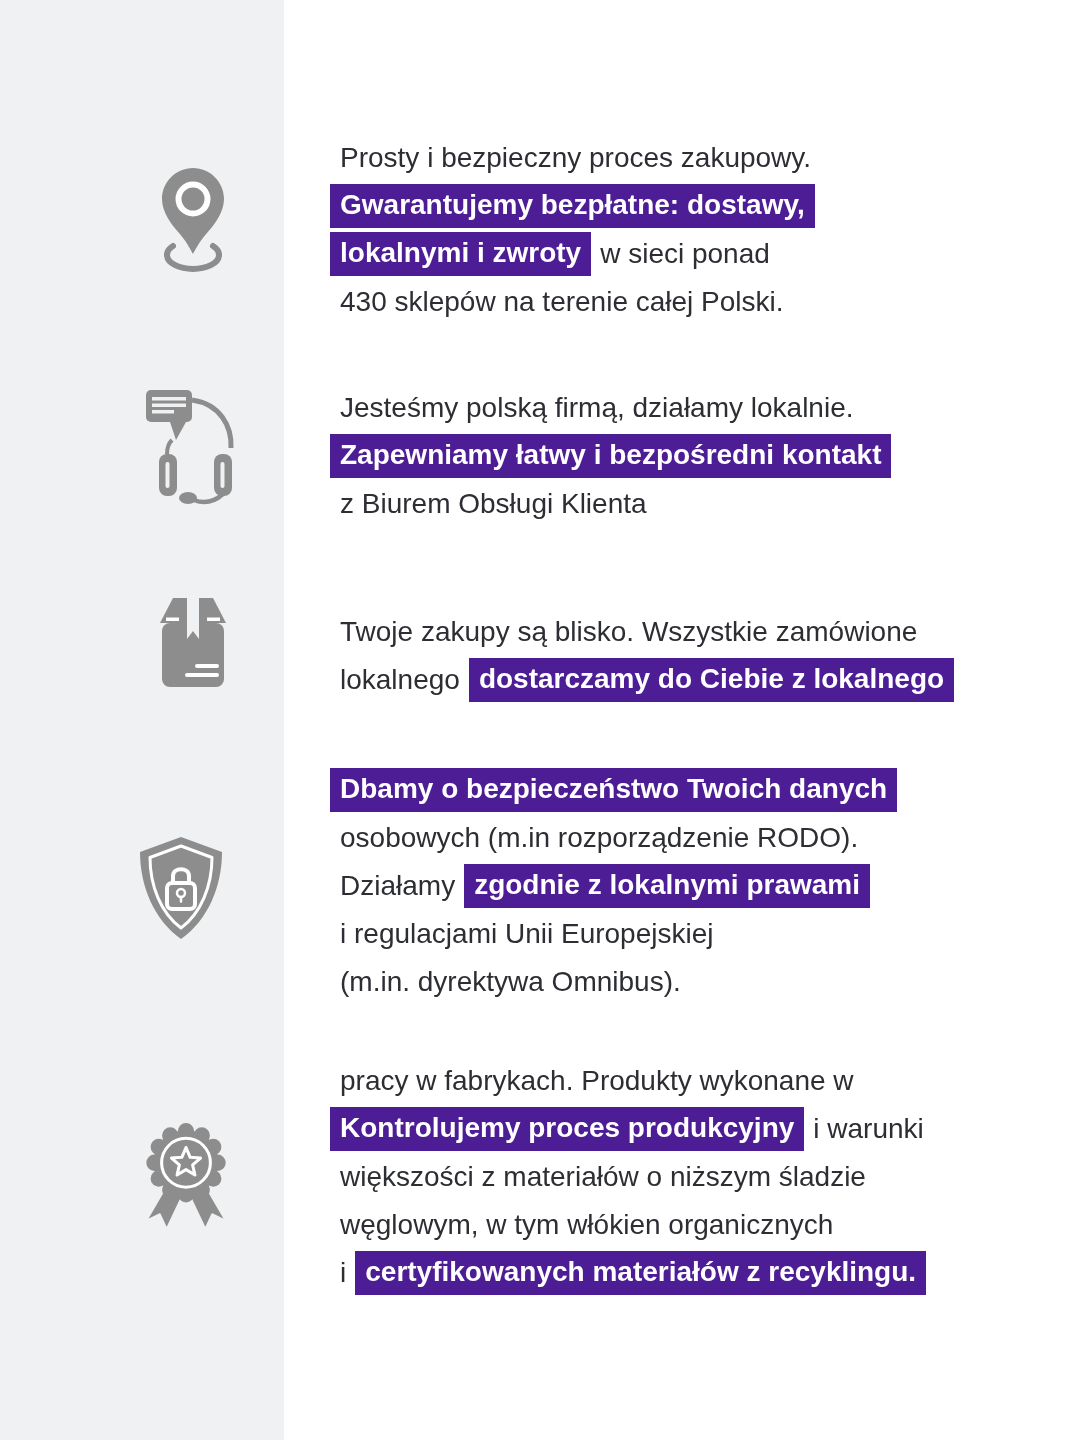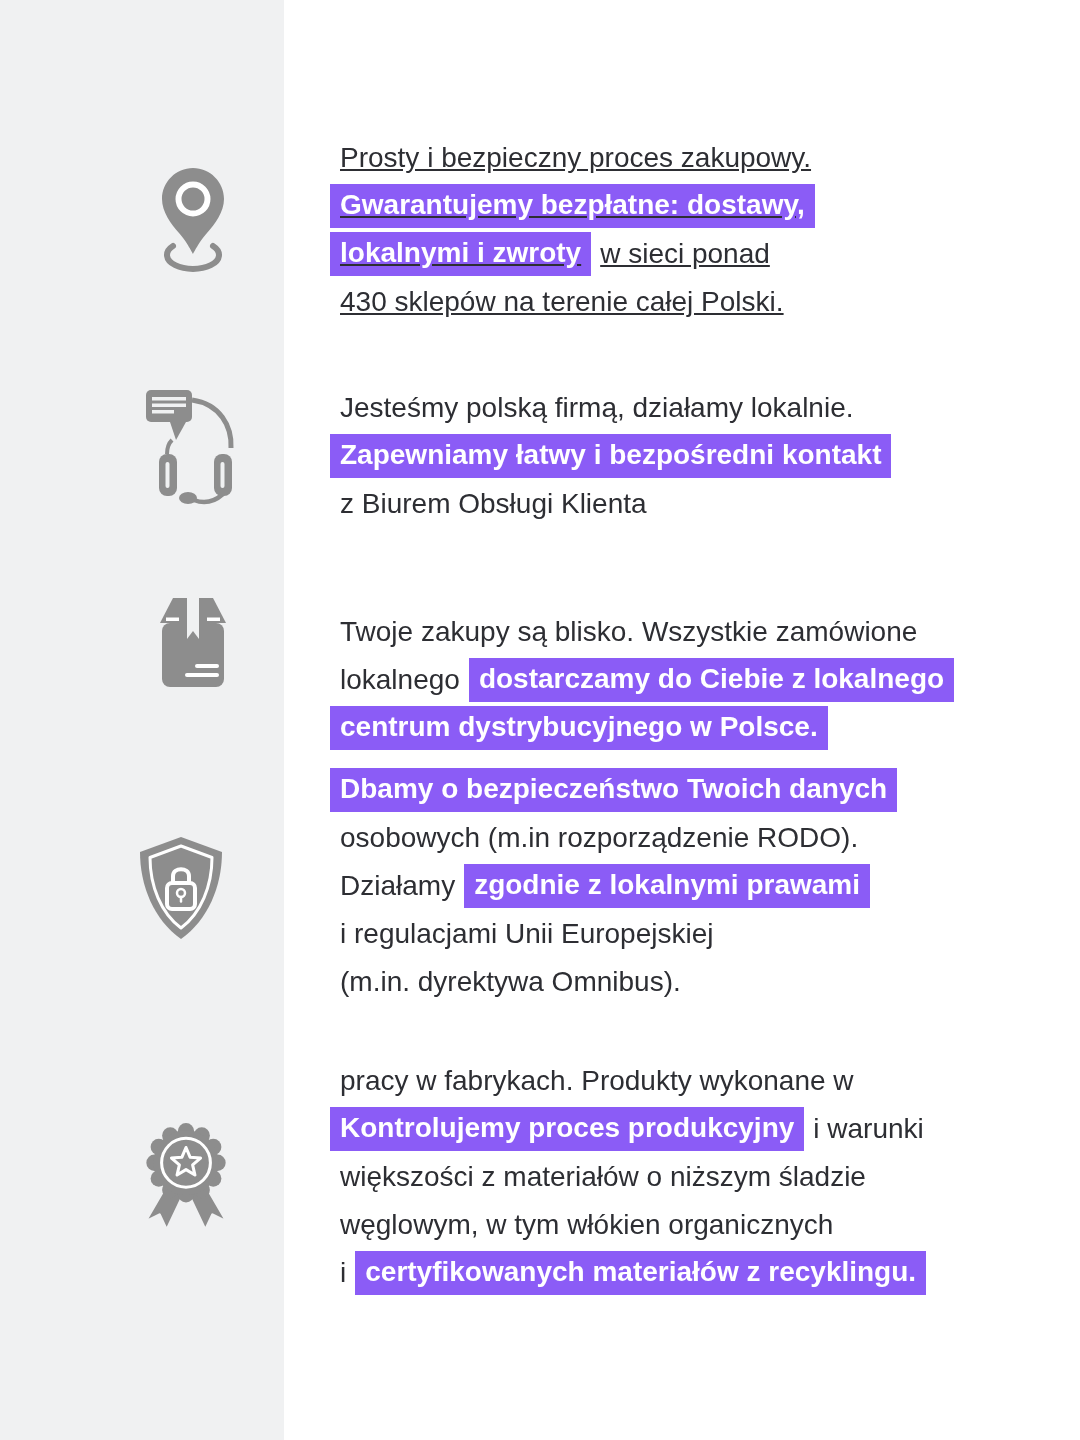--- a/index.html
+++ b/index.html
@@ -16,21 +16,21 @@
   .icon { position: absolute; }
   .icon svg { width: 100%; height: 100%; display: block; }
   .block { position: absolute; left: 340px; }
   .line {
     height: 48px; display: flex; align-items: center;
     font-size: 28px; white-space: nowrap;
   }
   .line > span + span { margin-left: 9px; }
   .plain { color: #2d2e33; }
   .hl {
-    background: #8b5cf6; color: #ffffff; font-weight: 700;
+    background: #4c1d95; color: #ffffff; font-weight: 700;
     padding: 5px 10px 7px 10px;
   }
   .hl:first-child { margin-left: -10px; }
 </style>
 </head>
 <body>
 
 <div class="band"></div>
 
 <main>
@@ -101,21 +101,21 @@
         <circle cx="55" cy="13" r="8"></circle>
           <circle cx="70.5" cy="17.2" r="8"></circle>
           <circle cx="81.8" cy="28.5" r="8"></circle>
         <circle cx="55" cy="44" r="32"></circle>
       </g>
       <circle cx="55" cy="44" r="24" fill="none" stroke="#ffffff" stroke-width="3"></circle>
       <path d="M55,29 L59,38.5 L69.3,39.4 L61.5,46.1 L63.8,56.1 L55,50.8 L46.2,56.1 L48.5,46.1 L40.7,39.4 L51,38.5 Z" fill="#8d8d8d" stroke="#ffffff" stroke-width="3" stroke-linejoin="round"></path>
     </svg>
   </div>
 
-  <section class="block" style="top:134px;text-decoration:underline;">
+  <section class="block" style="top:134px;">
     <div class="line">
       <span class="plain">Prosty i bezpieczny proces zakupowy.</span>
     </div>
     <div class="line">
       <span class="hl">Gwarantujemy bezpłatne: dostawy,</span>
     </div>
     <div class="line">
       <span class="hl">lokalnymi i zwroty</span>
       <span class="plain">w sieci ponad</span>
     </div>
@@ -136,23 +136,20 @@
     </div>
   </section>
 
   <section class="block" style="top:608px;">
     <div class="line">
       <span class="plain">Twoje zakupy są blisko. Wszystkie zamówione</span>
     </div>
     <div class="line">
       <span class="plain">lokalnego</span>
       <span class="hl">dostarczamy do Ciebie z lokalnego</span>
-    </div>
-    <div class="line">
-      <span class="hl">centrum dystrybucyjnego w Polsce.</span>
     </div>
   </section>
 
   <section class="block" style="top:766px;">
     <div class="line">
       <span class="hl">Dbamy o bezpieczeństwo Twoich danych</span>
     </div>
     <div class="line">
       <span class="plain">osobowych (m.in rozporządzenie RODO).</span>
     </div>

